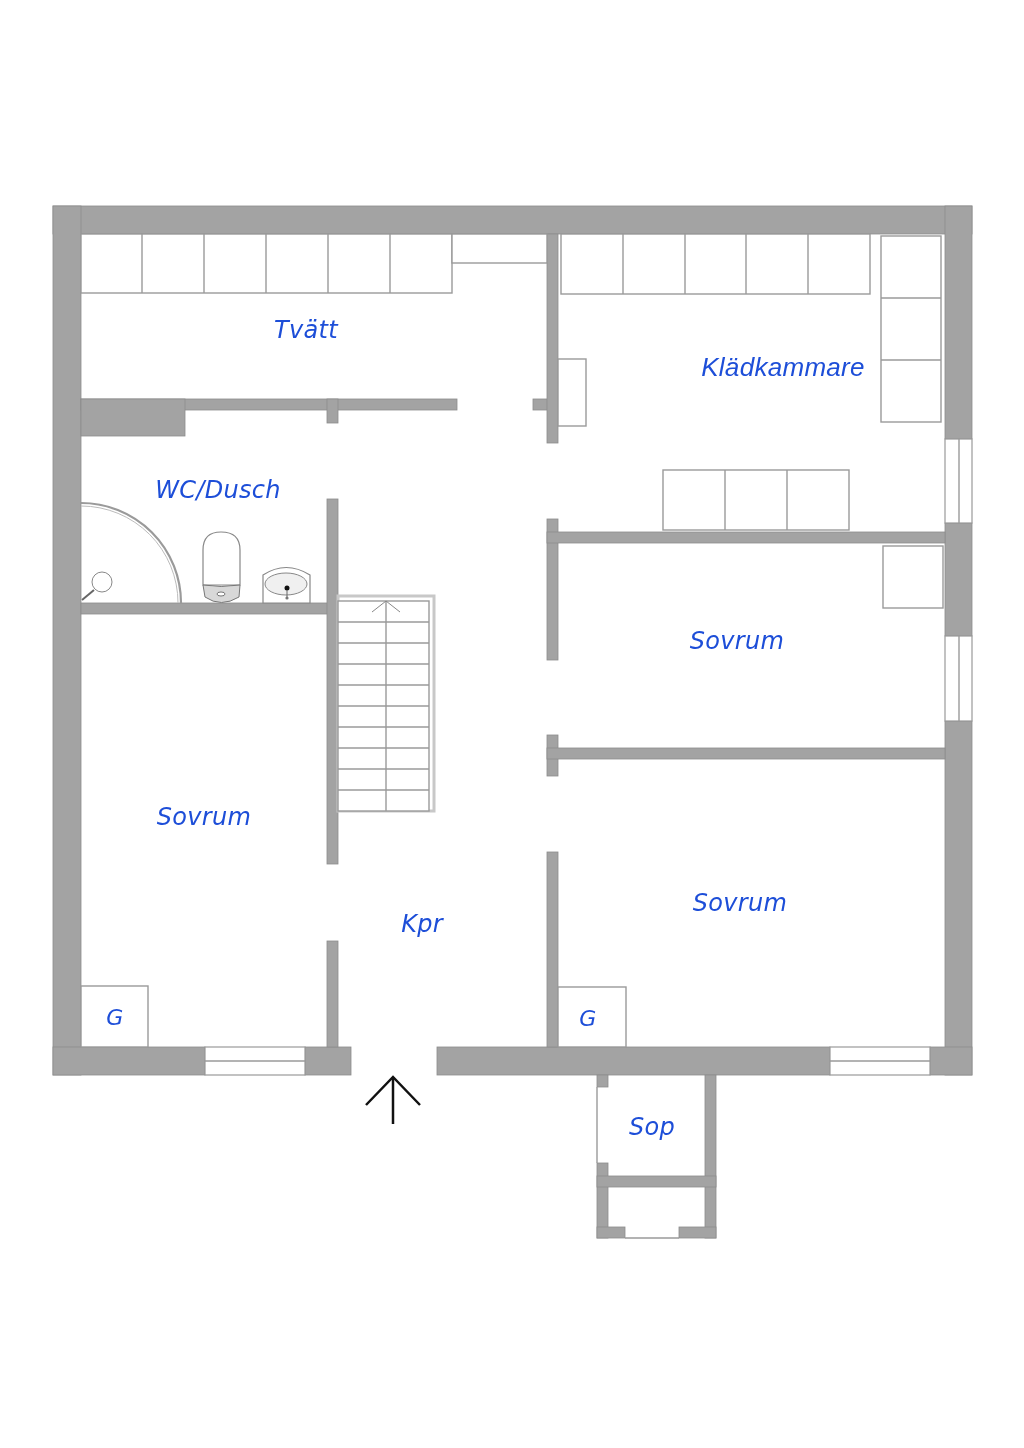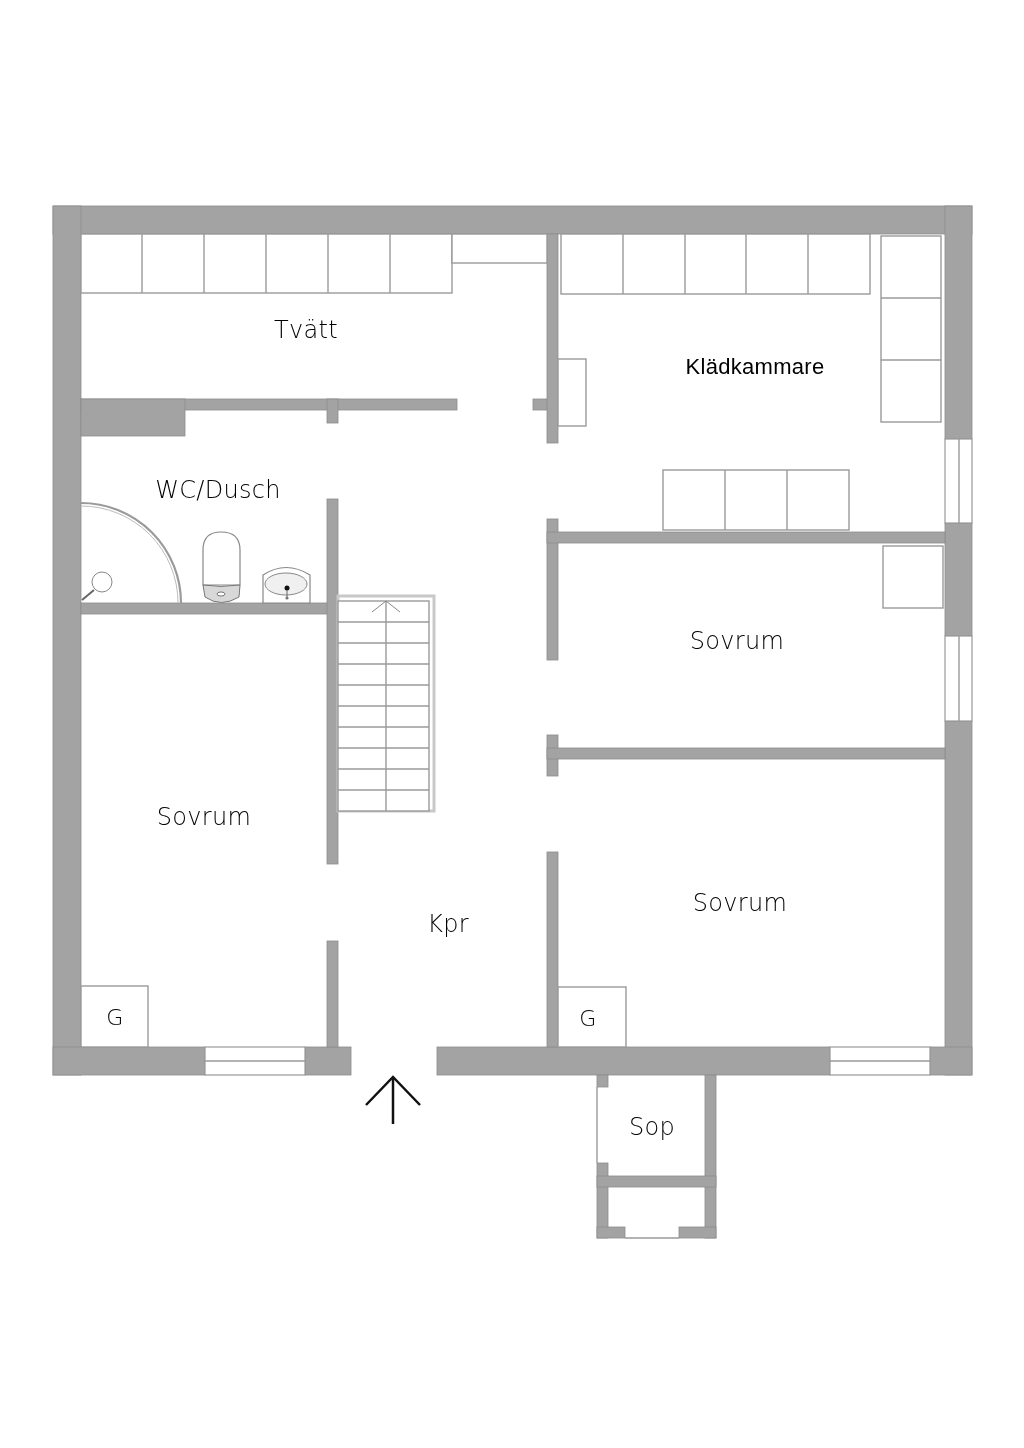--- a/index.html
+++ b/index.html
@@ -6,27 +6,28 @@
     body { width: 1024px; height: 1448px; position: relative; overflow: hidden; }
     #plan { position: absolute; left: 0; top: 0; width: 1024px; height: 1448px; }
     .wall { fill: #a3a3a3; stroke: #8c8c8c; stroke-width: 0.8; }
     .fix { fill: #ffffff; stroke: #9a9a9a; stroke-width: 1.4; }
     .line { stroke: #9a9a9a; stroke-width: 1.4; fill: none; }
     .win { fill: #ffffff; stroke: #9a9a9a; stroke-width: 1.2; }
     .label {
       position: absolute;
       font-family: "DejaVu Sans", sans-serif;
       font-size: 24px;
-      color: #000000;
+      color: #1d4ed8;
       white-space: nowrap;
       transform: translate(-50%, -50%);
       letter-spacing: 0.3px;
       font-weight: 300;
+      font-style: italic;
     }
-    .label.klad { font-family: "Liberation Sans", sans-serif; font-size: 22px; font-weight: 400; }
+    .label.klad { font-family: "Liberation Sans", sans-serif; font-size: 26px; font-weight: 400; margin-left: 28px; }
     .label.small { font-size: 22px; }
   </style>
 </head>
 <body>
 
 <svg id="plan" viewBox="0 0 1024 1448" xmlns="http://www.w3.org/2000/svg">
 
   <g>
 
     <rect class="wall" x="53" y="206" width="919" height="28"></rect>
@@ -167,16 +168,16 @@
     <path d="M366 1105 L393 1077 L420 1105" fill="none" stroke="#111" stroke-width="2.5"></path>
   </g>
 </svg>
 
 <div class="label" style="left:306px; top:330px;">Tvätt</div>
 <div class="label klad" style="left:755px; top:367px;">Klädkammare</div>
 <div class="label" style="left:218px; top:490px;">WC/Dusch</div>
 <div class="label" style="left:737px; top:641px;">Sovrum</div>
 <div class="label" style="left:204px; top:817px;">Sovrum</div>
 <div class="label" style="left:740px; top:903px;">Sovrum</div>
-<div class="label" style="left:448px; top:924px;">Kpr</div>
+<div class="label" style="left:422px; top:924px;">Kpr</div>
 <div class="label" style="left:652px; top:1127px;">Sop</div>
 <div class="label small" style="left:115px; top:1017px;">G</div>
 <div class="label small" style="left:588px; top:1018px;">G</div>
 
 </body></html>

